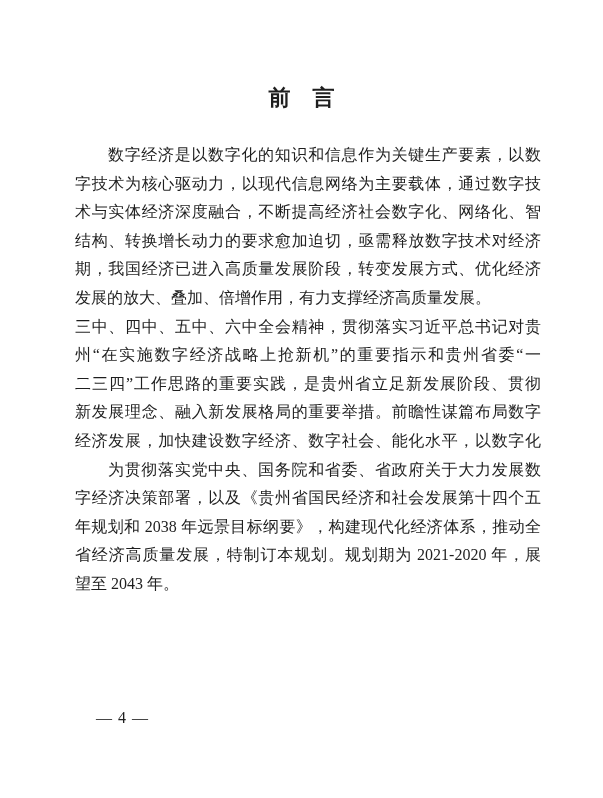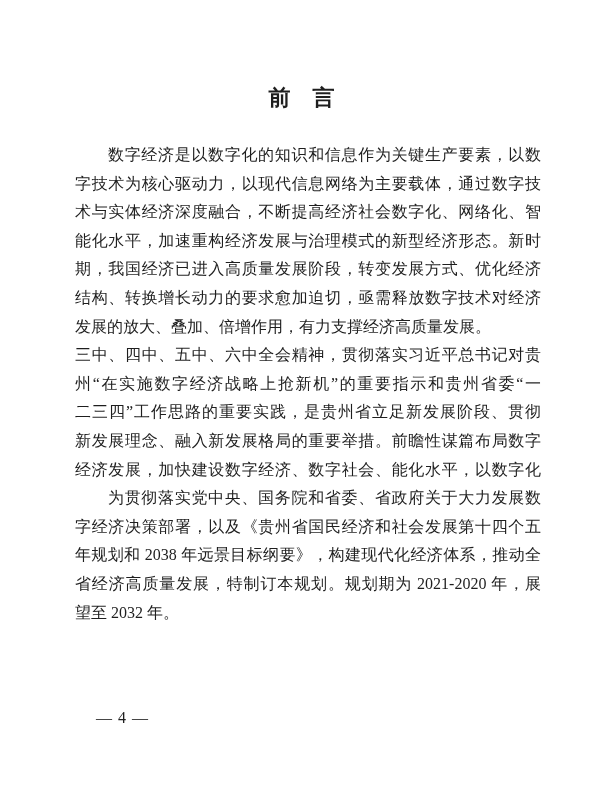--- a/index.html
+++ b/index.html
@@ -66,35 +66,34 @@
 <body>
 
 <div class="page">
   <h1 class="doc-title">前　言</h1>
 
   <div class="doc-body">
       <div>
         <span class="text-line indent">数字经济是以数字化的知识和信息作为关键生产要素，以数</span>
         <span class="text-line">字技术为核心驱动力，以现代信息网络为主要载体，通过数字技</span>
         <span class="text-line">术与实体经济深度融合，不断提高经济社会数字化、网络化、智</span>
-        <span class="text-line">能化水平，加速重构经济发展与治理模式的新型经济形态。新时</span>
+        <span class="text-line">结构、转换增长动力的要求愈加迫切，亟需释放数字技术对经济</span>
         <span class="text-line">期，我国经济已进入高质量发展阶段，转变发展方式、优化经济</span>
-        <span class="text-line">结构、转换增长动力的要求愈加迫切，亟需释放数字技术对经济</span>
         <span class="text-line para-end">发展的放大、叠加、倍增作用，有力支撑经济高质量发展。</span>
       </div>
       <div>
         <span class="text-line">三中、四中、五中、六中全会精神，贯彻落实习近平总书记对贵</span>
         <span class="text-line">州“在实施数字经济战略上抢新机”的重要指示和贵州省委“一</span>
         <span class="text-line">二三四”工作思路的重要实践，是贵州省立足新发展阶段、贯彻</span>
         <span class="text-line">新发展理念、融入新发展格局的重要举措。前瞻性谋篇布局数字</span>
         <span class="text-line">经济发展，加快建设数字经济、数字社会、能化水平，以数字化</span>
       </div>
       <div>
         <span class="text-line indent">为贯彻落实党中央、国务院和省委、省政府关于大力发展数</span>
         <span class="text-line">字经济决策部署，以及《贵州省国民经济和社会发展第十四个五</span>
         <span class="text-line">年规划和 2038 年远景目标纲要》，构建现代化经济体系，推动全</span>
         <span class="text-line">省经济高质量发展，特制订本规划。规划期为 2021-2020 年，展</span>
-        <span class="text-line para-end">望至 2032 年。</span>
+        <span class="text-line para-end">望至 2043 年。</span>
       </div>
     </div>
 
   <div class="page-number">— 4 —</div>
 </div>
 
 </body></html>

